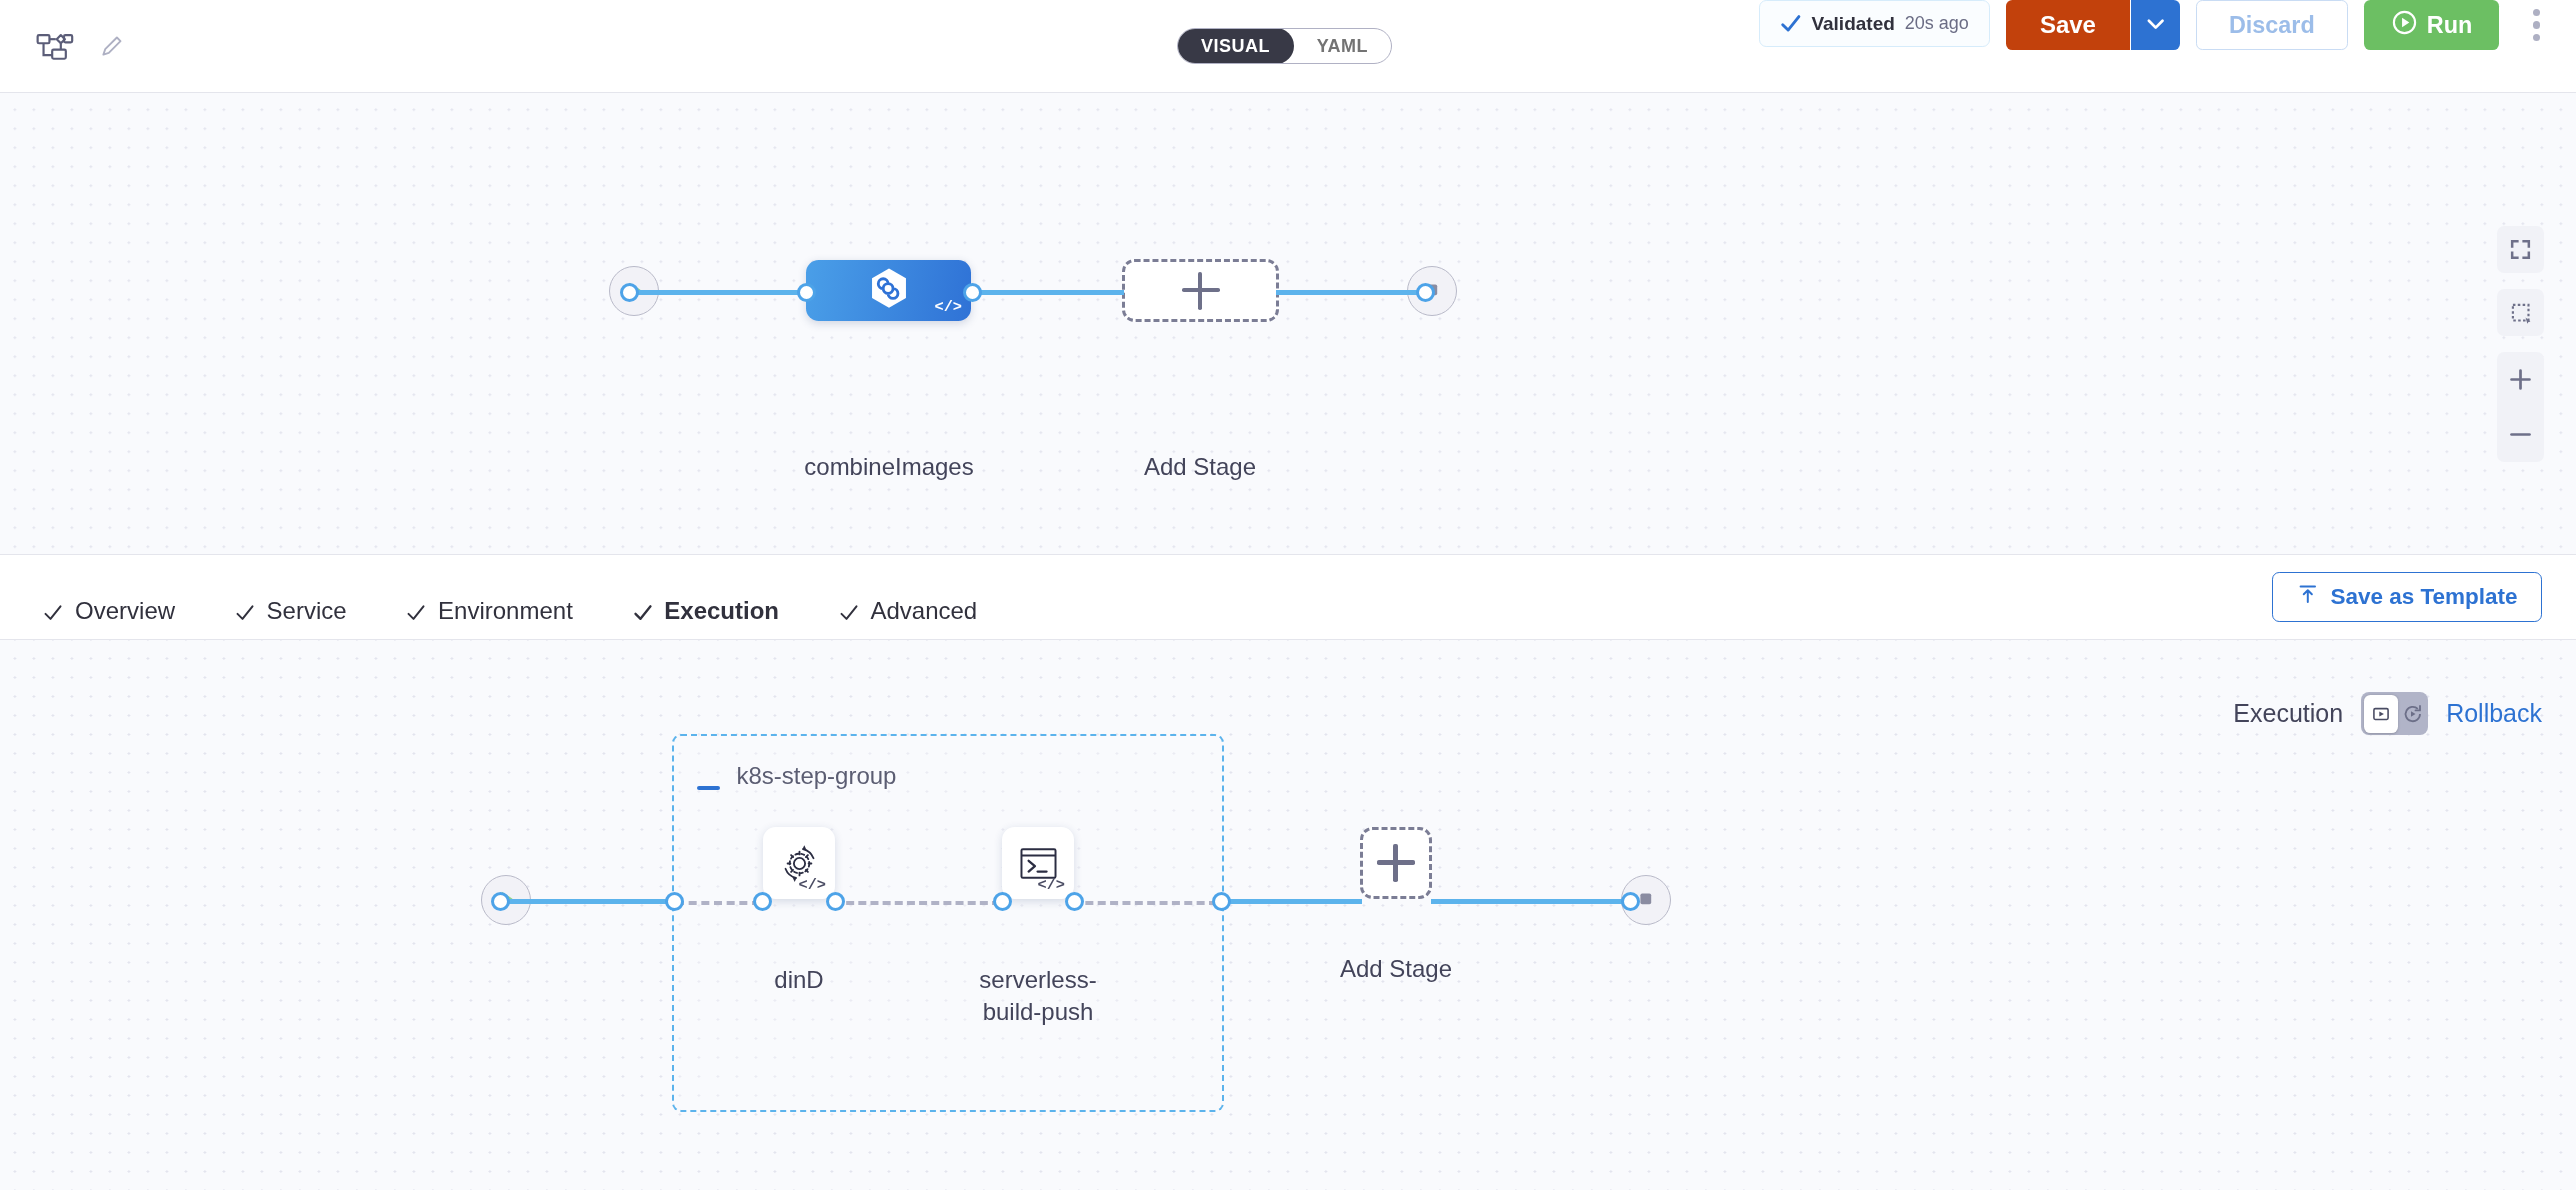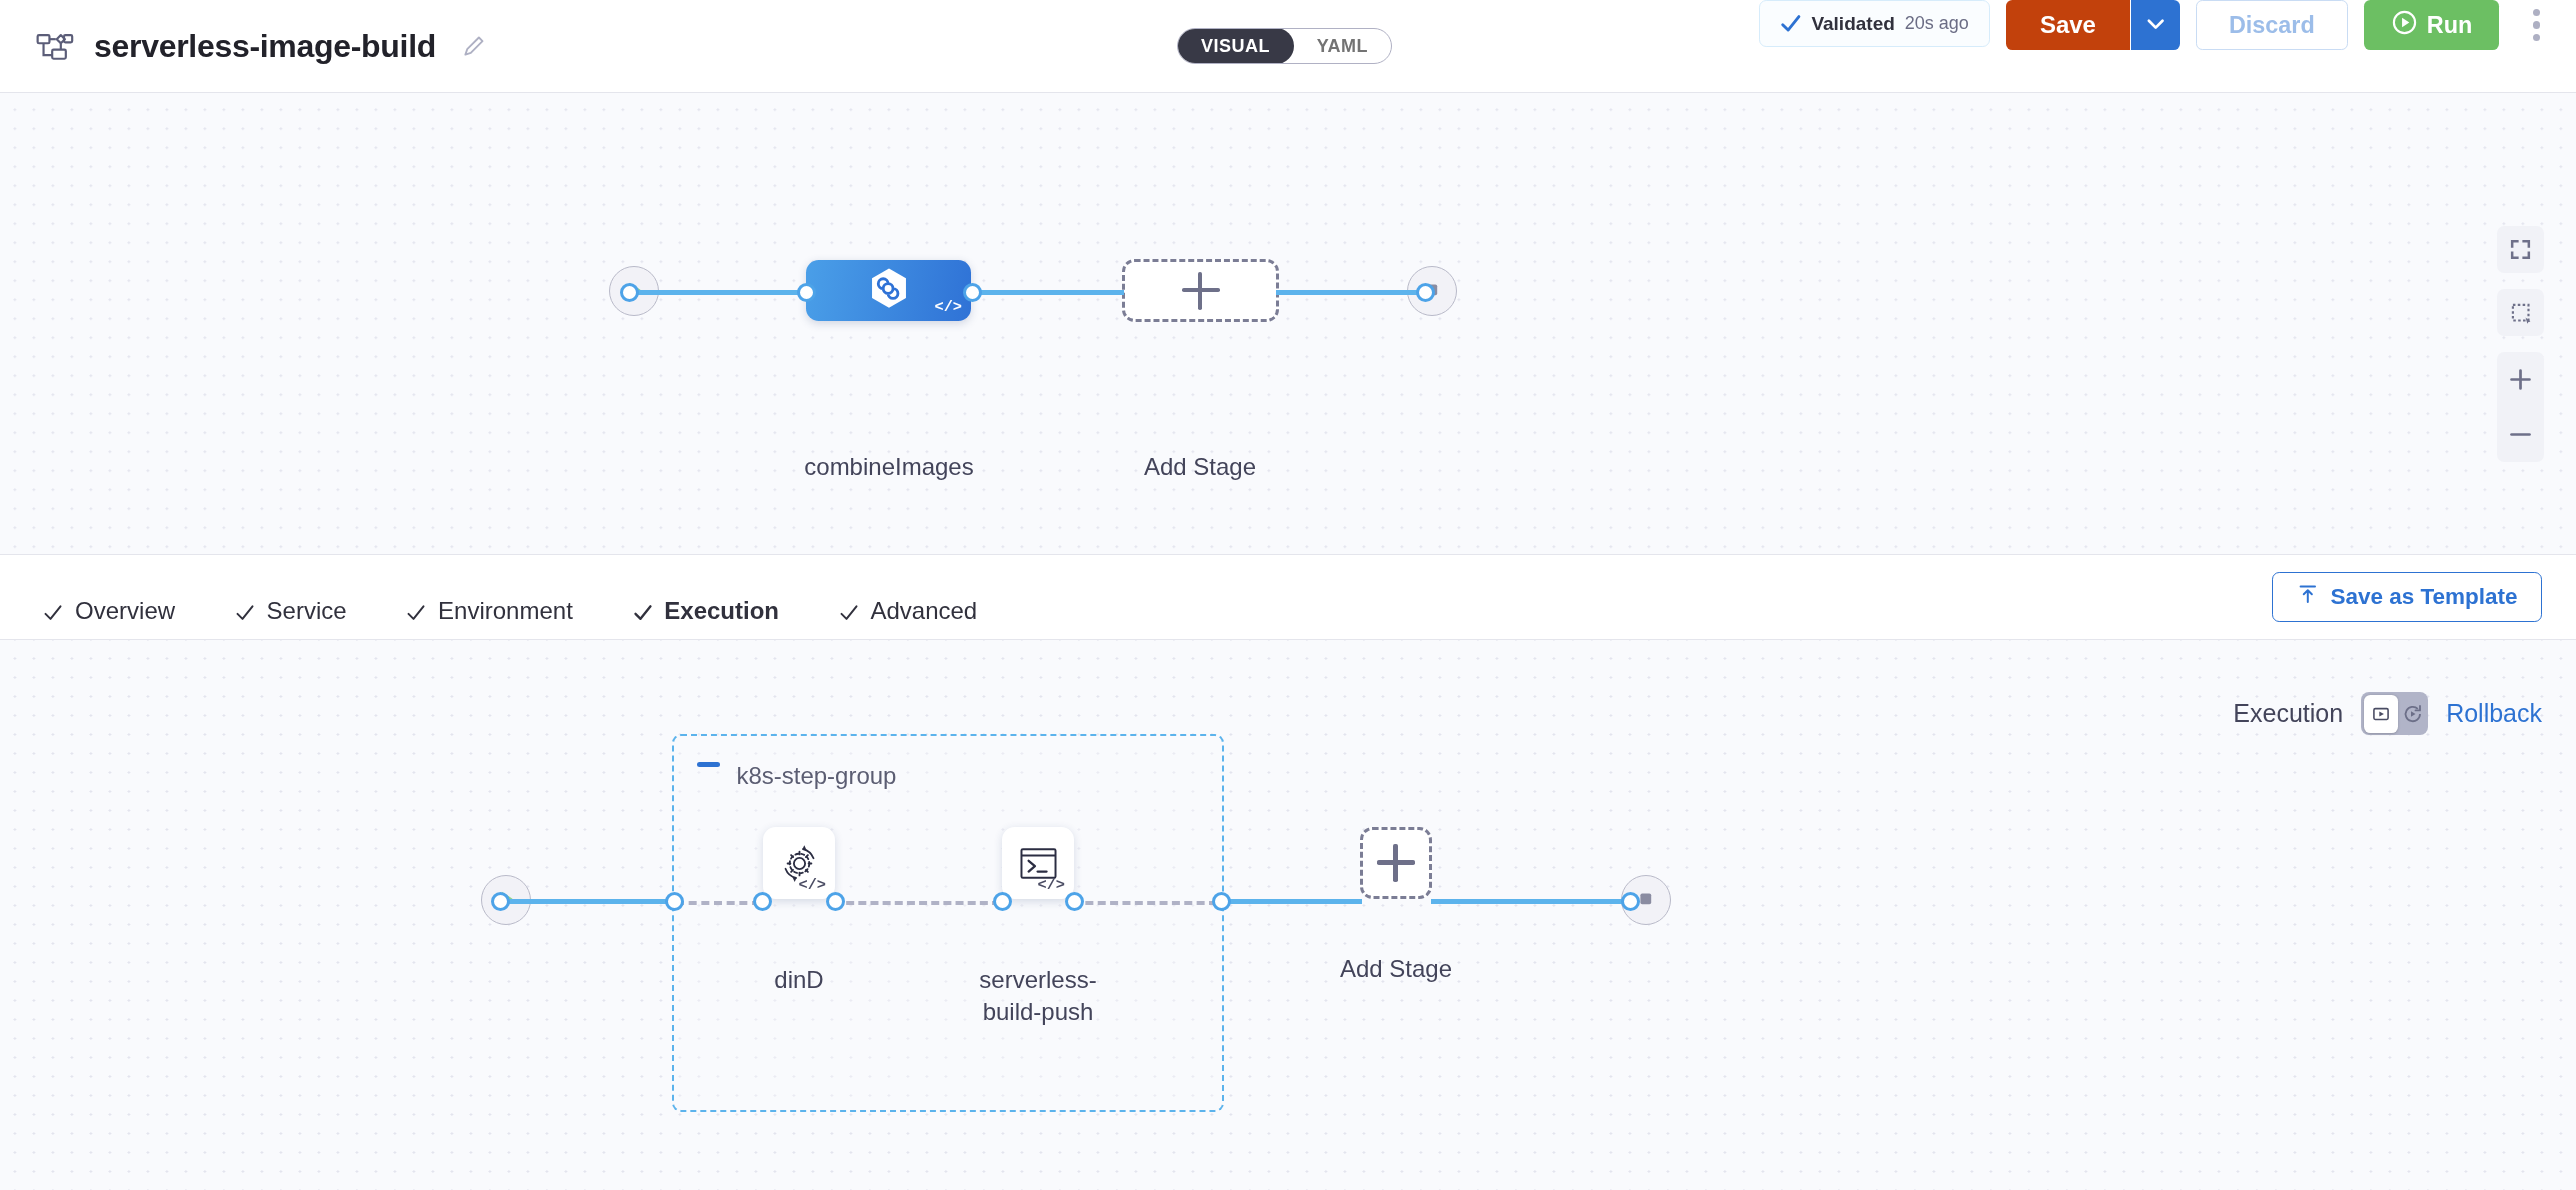--- a/index.html
+++ b/index.html
@@ -202,21 +202,21 @@
   .step-node {
     position: absolute; width: 72px; height: 72px; border-radius: 12.6px;
     background: #ffffff; box-shadow: 0 2.7px 8px rgba(40,60,110,.16);
     display: flex; align-items: center; justify-content: center; cursor: pointer;
   }
   .step-group-box {
     position: absolute; border: 2.7px dashed #5cb3ec; border-radius: 9px;
     background: rgba(249,250,253,0.35);
   }
   .step-group-header {
-    position: absolute; display: flex; align-items: flex-start; gap: 16px;
+    position: absolute; display: flex; align-items: flex-end; gap: 16px;
   }
   .collapse-dash { width: 23.4px; height: 4.5px; background: #2d72d2; border-radius: 2.7px; }
   .step-group-title { font-size: 24px; color: #5b5d72; }
 
   
   .canvas-ctrls { position: absolute; right: 32px; top: 133px; display: flex; flex-direction: column; gap: 16px; }
   .ctrl-btn {
     width: 47px; height: 47px; border-radius: 7.2px; background: #f1f2f7;
     display: flex; align-items: center; justify-content: center; cursor: pointer;
   }
@@ -233,21 +233,20 @@
         <rect x="4" y="10" width="13" height="9" rx="1.5" fill="none" stroke="#5b5d78" stroke-width="2.4"></rect>
         <rect x="33" y="10" width="9" height="8" rx="1.5" fill="none" stroke="#5b5d78" stroke-width="2.4"></rect>
         <rect x="20" y="26" width="15" height="10" rx="1.5" fill="none" stroke="#5b5d78" stroke-width="2.4"></rect>
         <path d="M25 14.5 l4.5-4.5 4.5 4.5 -4.5 4.5z" fill="none" stroke="#5b5d78" stroke-width="2.4" stroke-linejoin="round"></path>
         <path d="M17 14.5 h7" stroke="#5b5d78" stroke-width="2.4"></path>
         <path d="M34 14.5 h-0.5" stroke="#5b5d78" stroke-width="2.4"></path>
         <path d="M10.5 19 v13 h9.5" fill="none" stroke="#5b5d78" stroke-width="2.4"></path>
         <path d="M29.5 19 v7" stroke="#5b5d78" stroke-width="2.4"></path>
       </svg>
     </span>
-    <span class="pipeline-title">serverless-image-build</span>
     <span class="edit-pencil">
       <svg viewBox="0 0 30 30" width="27" height="27">
         <path d="M6 24 l2-6 13-13 4 4 -13 13z" fill="none" stroke="#aeb0c3" stroke-width="2.1" stroke-linejoin="round"></path>
       </svg>
     </span>
   </div>
 
   <div class="hdr-center">
     <div class="mode-toggle">
       <div class="mode-seg active">VISUAL</div>

